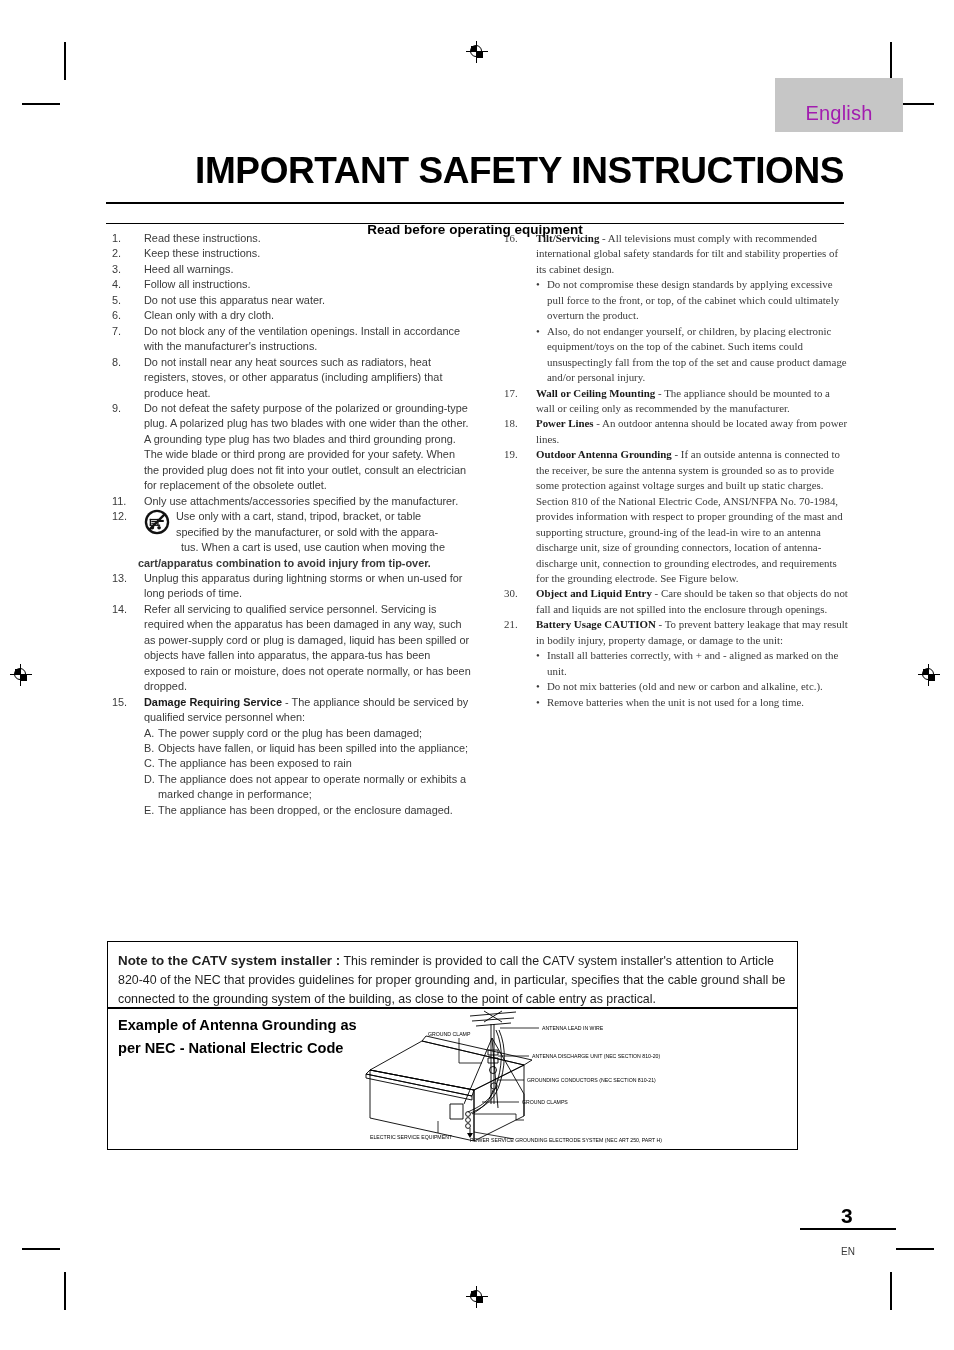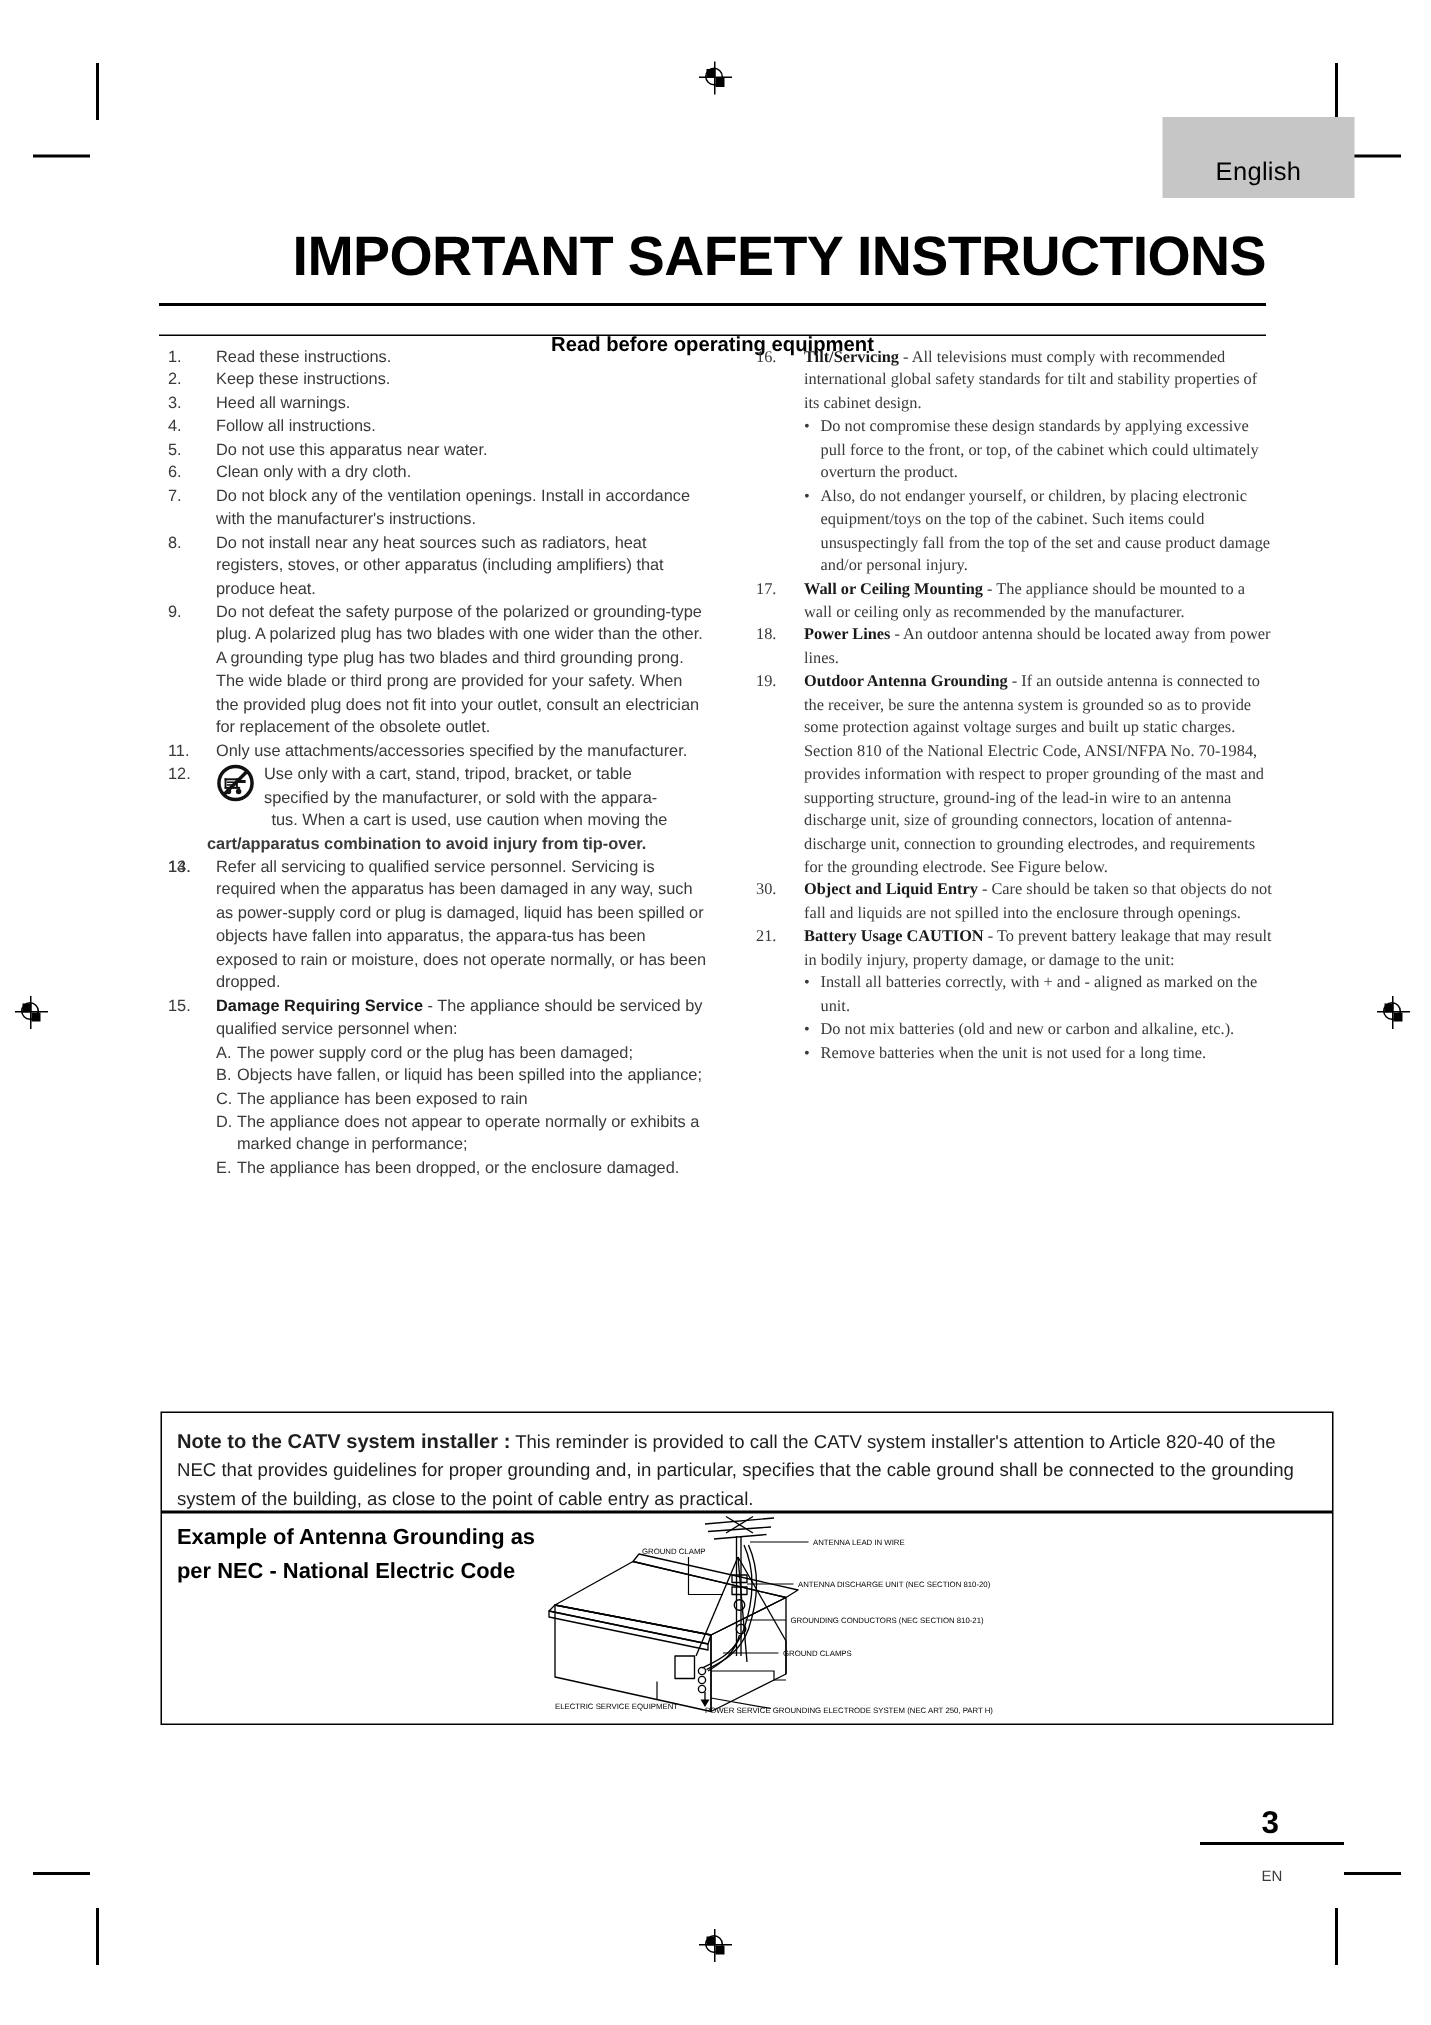--- a/index.html
+++ b/index.html
@@ -60,22 +60,22 @@
     width: 128px;
     height: 54px;
     background: #c6c6c6;
     display: flex;
     align-items: flex-end;
     justify-content: center;
     padding-bottom: 7px;
     box-sizing: border-box;
   }
   #lang-tab .lang-text {
-    font-size: 17px;
-    color: #000000;
+    font-size: 20px;
+    color: #a21caf;
     letter-spacing: 0.2px;
     text-align: right;
   }
 
   
   #doc-title {
     position: absolute;
     left: 110px;
     top: 150px;
     width: 734px;
@@ -192,21 +192,21 @@
     margin-left: -6px;
     clear: both;
     font-weight: bold;
   }
 
   
   #catv-box {
     position: absolute;
     left: 107px;
     top: 941px;
-    width: 782px;
+    width: 691px;
     height: 209px;
     border: 1.6px solid #000;
     box-sizing: border-box;
   }
   #catv-note {
     padding: 9px 10px 7px 10px;
     font-size: 12.4px;
     line-height: 19px;
     color: #1f1f1f;
   }
@@ -388,20 +388,21 @@
       </svg>
     </span>
     <span class="cart-text-1">Use only with a cart, stand, tripod, bracket, or table</span>
     <span class="cart-text-2">specified by the manufacturer, or sold with the appara-</span>
     <span class="cart-text-3">tus. When a cart is used, use caution when moving the</span>
     <span class="cart-tail">cart/apparatus combination to avoid injury from tip-over.</span>
   </div>
 
   <div class="li">
     <span class="num">13.</span>
+    <span class="body">Unplug this apparatus during lightning storms or when un-used for long periods of time.</span>
   </div>
   <div class="li">
     <span class="num">14.</span>
     <span class="body">Refer all servicing to qualified service personnel. Servicing is required when the apparatus has been damaged in any way, such as power-supply cord or plug is damaged, liquid has been spilled or objects have fallen into apparatus, the appara-tus has been exposed to rain or moisture, does not operate normally, or has been dropped.</span>
   </div>
 
   <div class="li">
     <span class="num">15.</span>
     <span class="lead">Damage Requiring Service</span><span class="body"> - The appliance should be serviced by qualified service personnel when:</span>
     <div class="sub-alpha">

